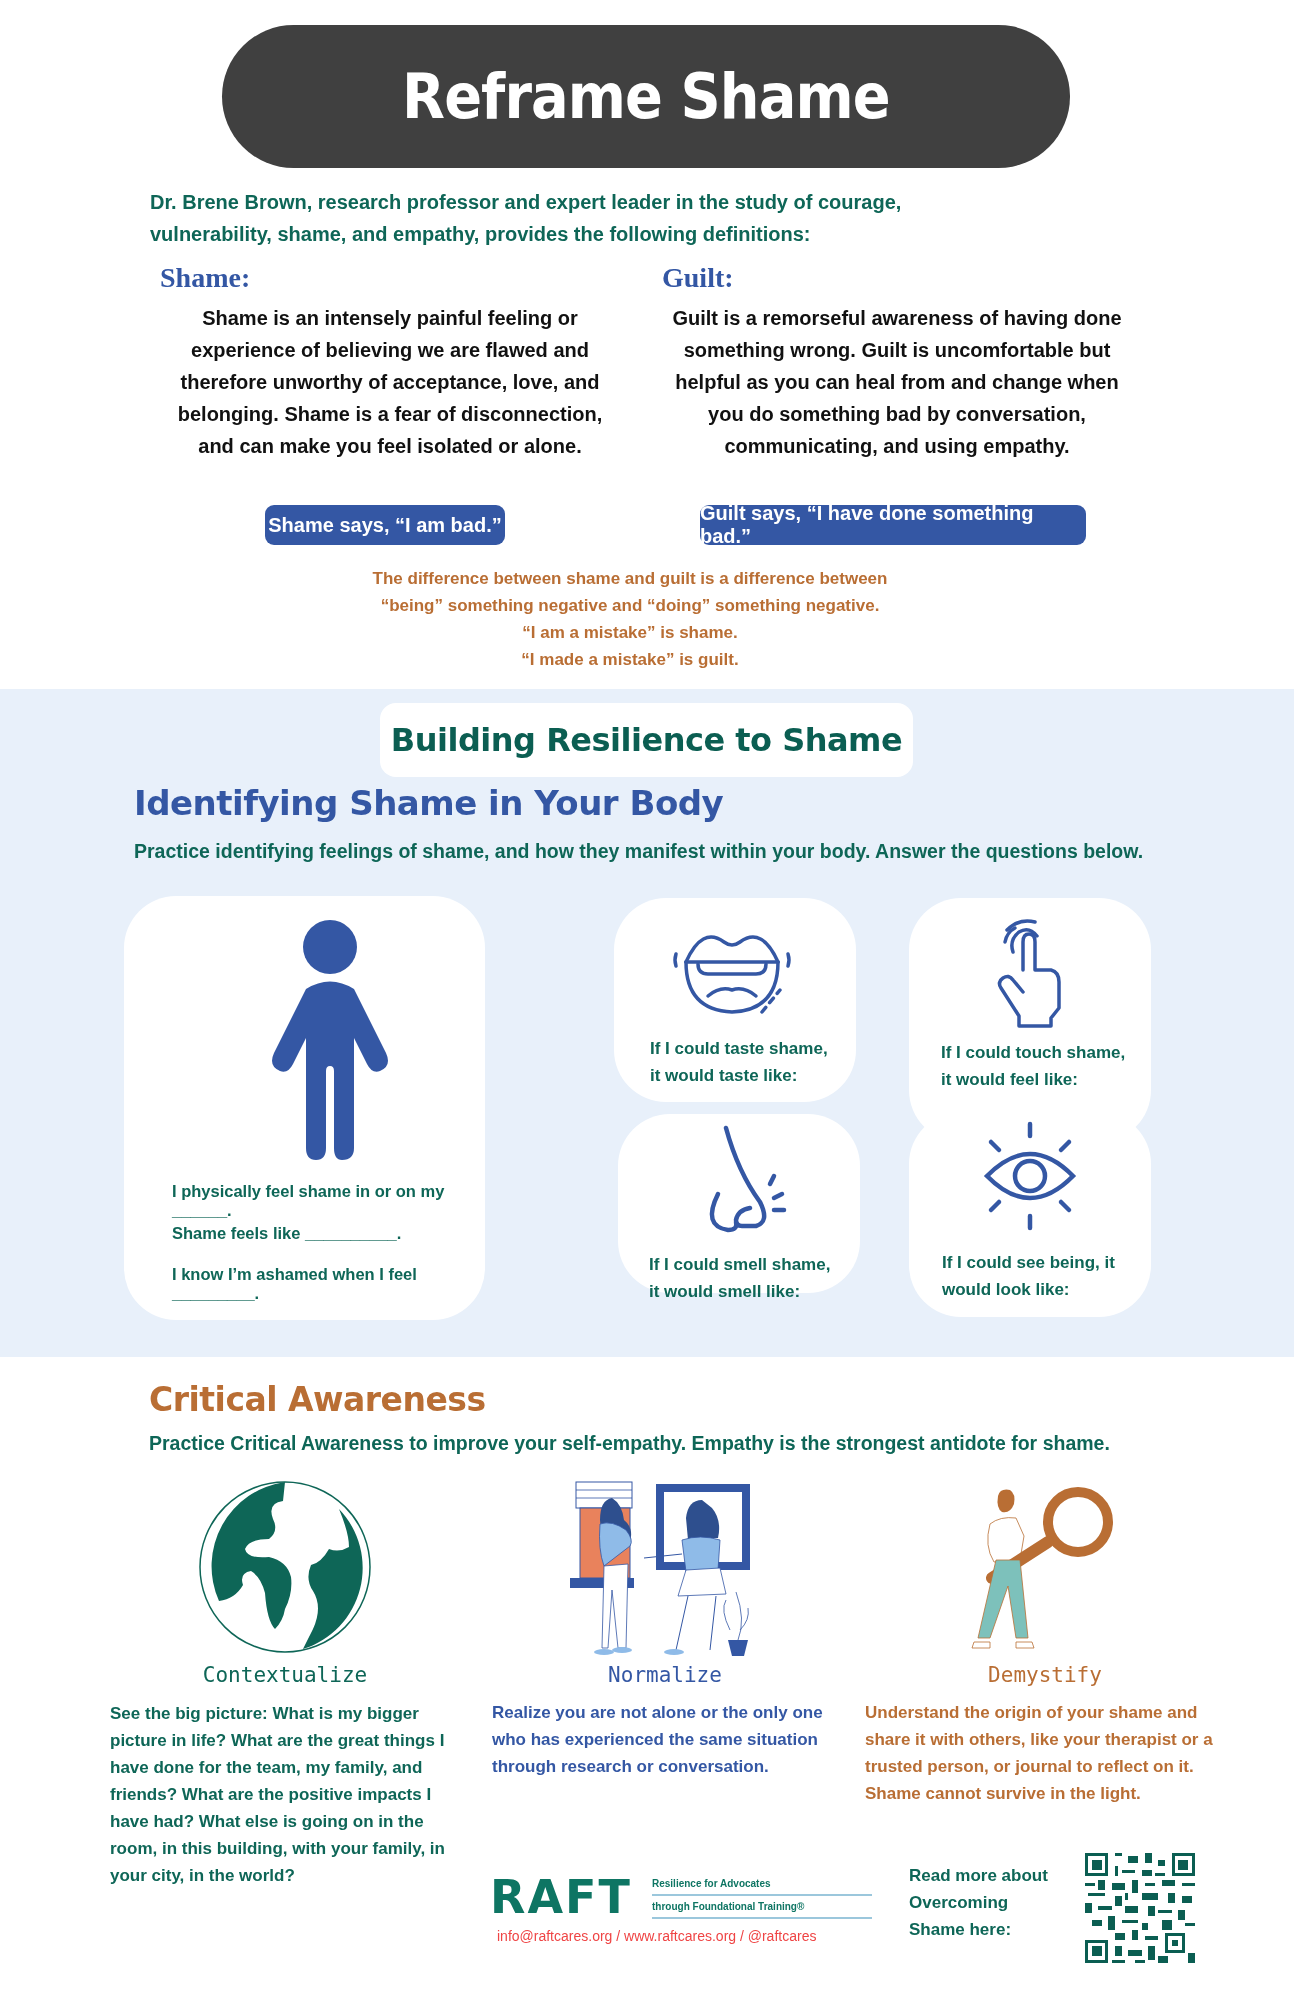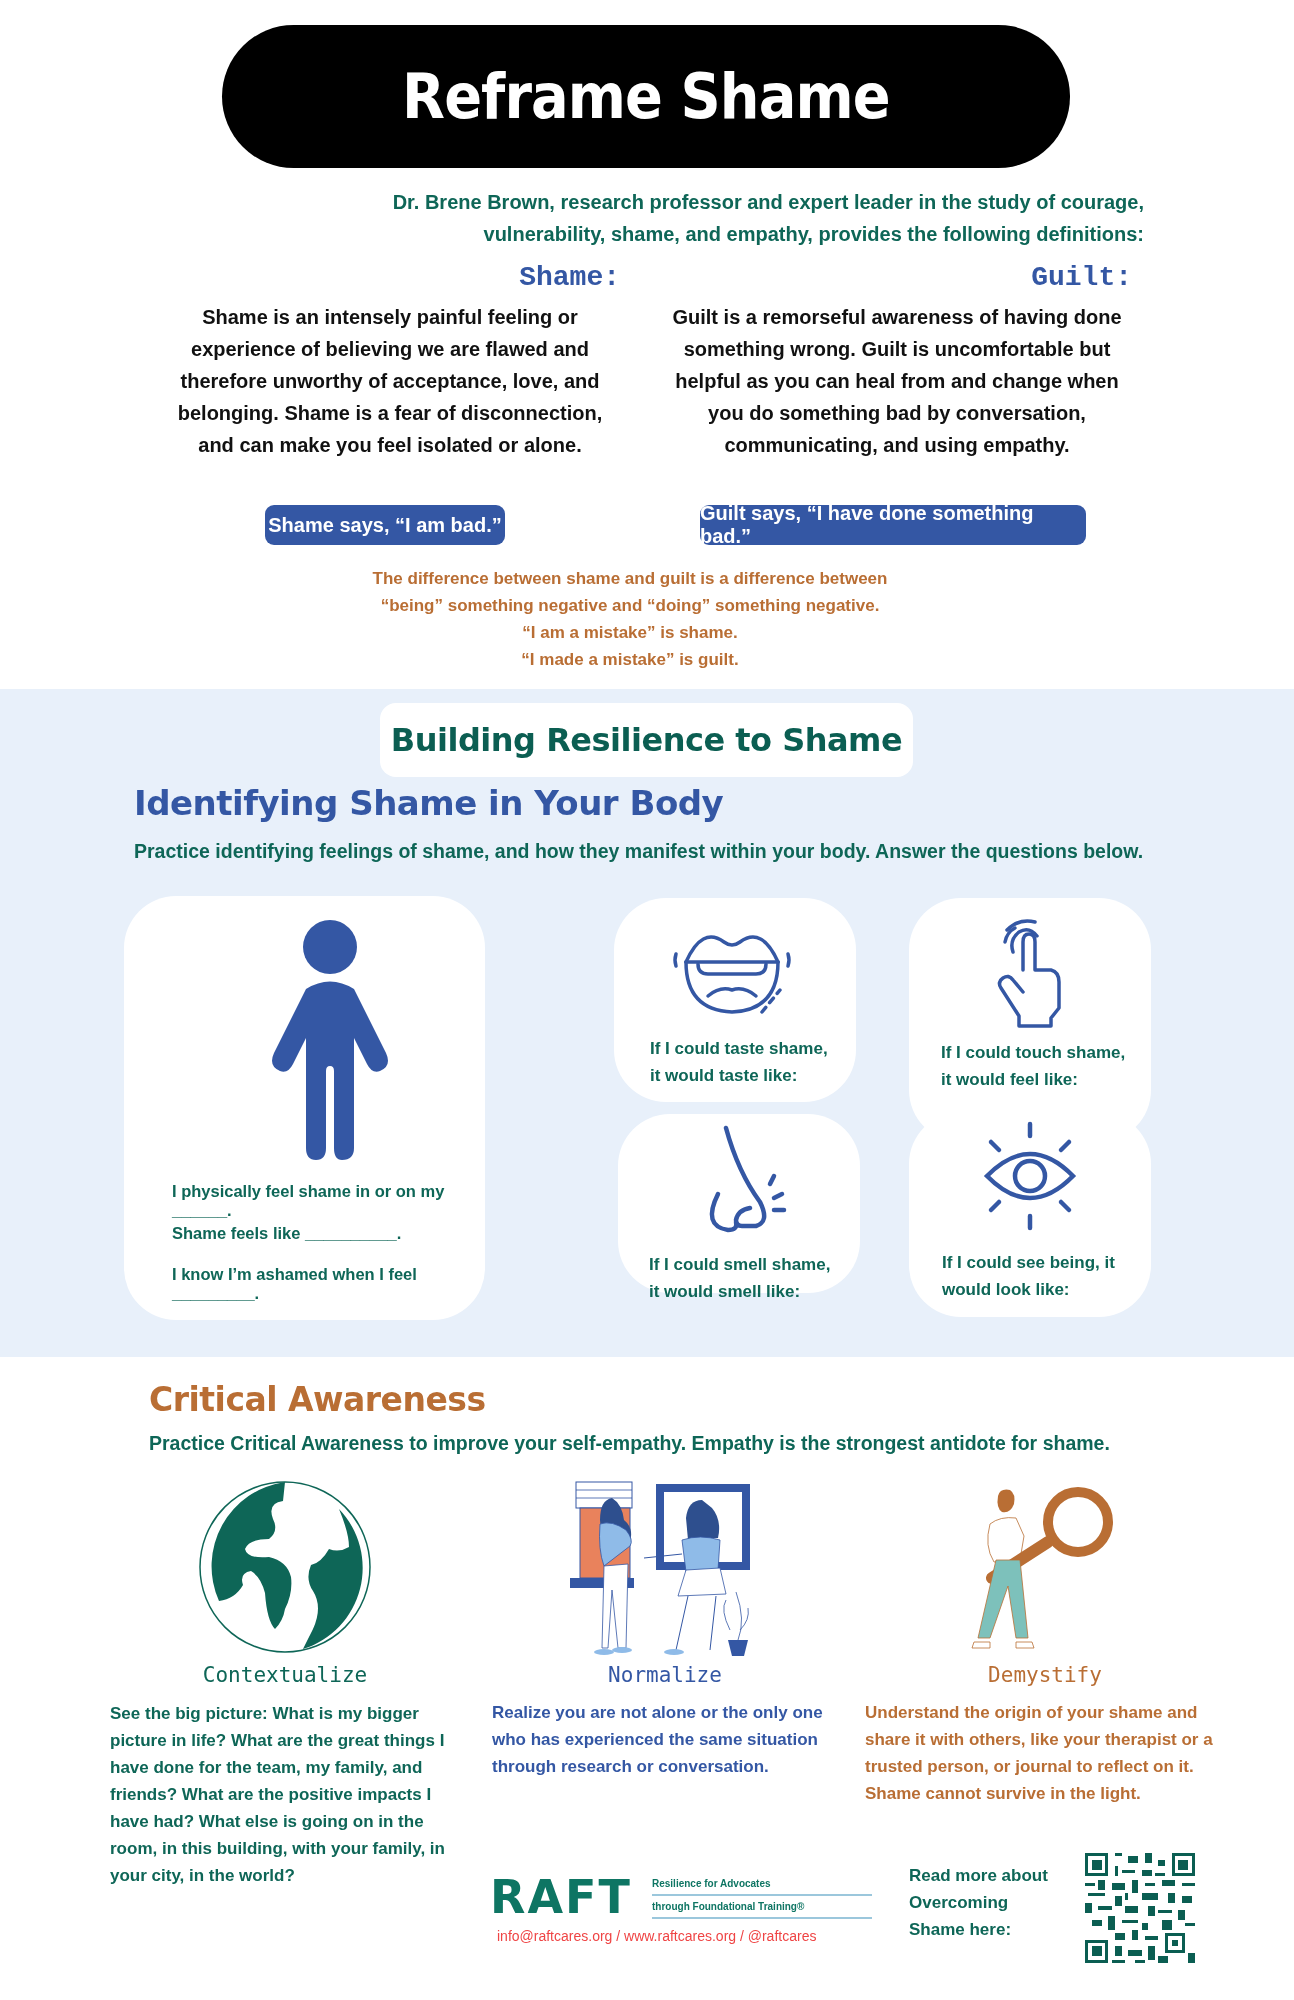--- a/index.html
+++ b/index.html
@@ -1,22 +1,22 @@
 <!DOCTYPE html>
 <html><head>
 <meta charset="utf-8">
 <style>
   * { box-sizing: border-box; margin: 0; padding: 0; }
   html, body { width: 1294px; height: 2000px; background: #ffffff; overflow: hidden; }
   body { position: relative; font-family: "Liberation Sans", sans-serif; }
   .abs { position: absolute; }
-  .title-pill { left: 222px; top: 25px; width: 848px; height: 143px; background: #000000; border-radius: 72px; display: flex; align-items: center; justify-content: center; }
+  .title-pill { left: 222px; top: 25px; width: 848px; height: 143px; background: #404040; border-radius: 72px; display: flex; align-items: center; justify-content: center; }
   .title-pill span { color: #fff; font-family: "DejaVu Sans", sans-serif; font-weight: bold; font-size: 62px; letter-spacing: -1px; transform: scaleX(0.9); display: inline-block; }
-  .intro { left: 150px; top: 186px; width: 994px; text-align: right; color: #0E6657; font-weight: bold; font-size: 20px; line-height: 32px; }
-  .def-title { font-family: Liberation Mono, monospace; font-weight: bold; color: #3457A4; font-size: 28px; text-align: right; }
+  .intro { left: 150px; top: 186px; width: 994px; text-align: left; color: #0E6657; font-weight: bold; font-size: 20px; line-height: 32px; }
+  .def-title { font-family: Liberation Serif, serif; font-weight: bold; color: #3457A4; font-size: 28px; text-align: left; }
   .def-body { color: #111; font-weight: bold; font-size: 20px; line-height: 32px; text-align: center; }
   .says { background: #3457A4; color: #fff; font-weight: bold; font-size: 20px; border-radius: 9px; display: flex; align-items: center; justify-content: center; }
   .diff { left: 250px; top: 565px; width: 760px; text-align: center; color: #B96E34; font-weight: bold; font-size: 17px; line-height: 27px; }
   .band { left: 0; top: 689px; width: 1294px; height: 668px; background: #E8F0FA; }
   .br-pill { left: 380px; top: 703px; width: 533px; height: 74px; background: #fff; border-radius: 16px; display: flex; align-items: center; justify-content: center; }
   .br-pill span { font-family: "DejaVu Sans", sans-serif; font-weight: bold; color: #0B5E52; font-size: 32px; letter-spacing: -0.5px; }
   .h-body { left: 134px; top: 783px; font-family: "DejaVu Sans", sans-serif; font-weight: bold; color: #3457A4; font-size: 34px; letter-spacing: -0.5px; }
   .p-body { left: 134px; top: 840px; color: #0E6657; font-weight: bold; font-size: 19.5px; }
   .card { background: #fff; border-radius: 52px; }
   .card-text { color: #0E6657; font-weight: bold; font-size: 17px; line-height: 27px; }

